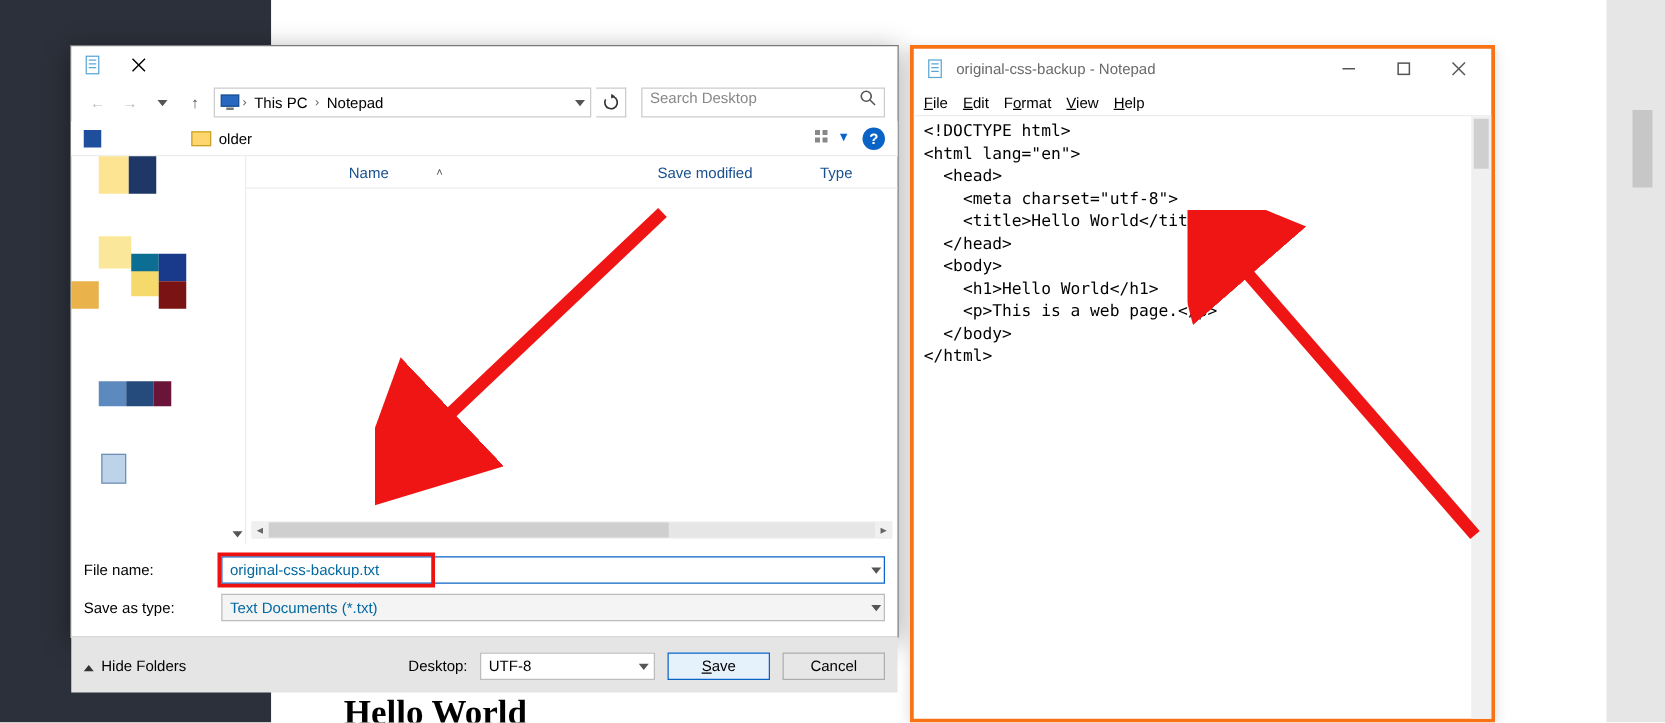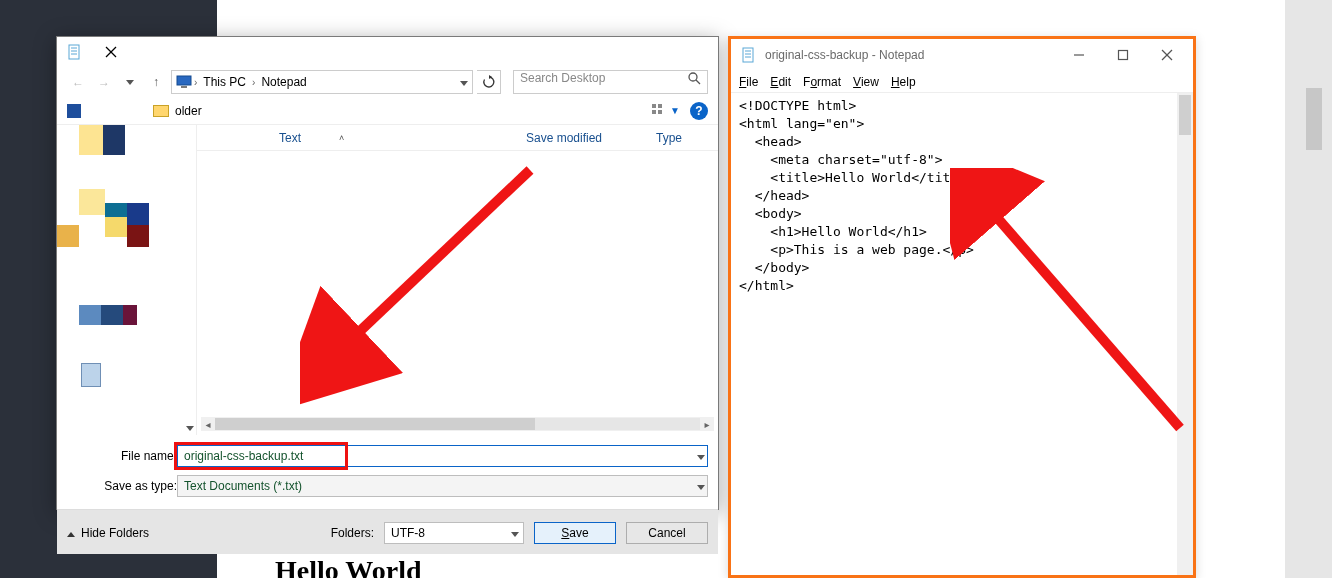--- a/index.html
+++ b/index.html
@@ -55,24 +55,24 @@
   .sortcaret { margin-left:30px; font-size:9px; color:#555; }
   .hscroll { position:absolute; left:4px; right:4px; bottom:4px; height:14px; background:#f0f0f0; display:flex; align-items:center; }
   .hscroll .track { flex:1; height:12px; background:#e6e6e6; margin:0 14px; position:relative; }
   .hscroll .thumbbar { position:absolute; left:0; width:66%; height:100%; background:#cfcfcf; }
   .hscroll .arr { width:14px; text-align:center; color:#666; font-size:10px; }
   .hscroll .arrL { position:absolute; left:0; }
   .hscroll .arrR { position:absolute; right:0; }
 
   .formarea { padding:8px 10px 6px 10px; }
   .formrow { display:flex; align-items:center; height:26px; margin-bottom:4px; }
-  .formrow .lbl { width:110px; text-align:right; padding-right:0; font-size:12px; }
+  .formrow .lbl { width:110px; padding-right:0; font-size:12px; }
   .formrow .field { flex:1; position:relative; }
   .fname-highlight { position:absolute; left:-3px; top:-3px; right:360px; bottom:-3px; border:3px solid #e11; pointer-events:none; }
-  .combo { width:100%; height:22px; border:1px solid #7a9ecb; background:#fff; display:flex; align-items:center; padding:0 16px 0 6px; position:relative; font-size:12px; color:#14532d; }
+  .combo { width:100%; height:22px; border:1px solid #7a9ecb; background:#fff; display:flex; align-items:center; padding:0 16px 0 6px; position:relative; font-size:12px; color:#0369a1; }
   .combo .dd { position:absolute; right:2px; font-size:10px; color:#555; }
   .combo.blue { border:1px solid #0a64c8; }
   .combo.gray { border:1px solid #bdbdbd; background:#f4f4f4; }
 
   .bottombar { display:flex; align-items:center; padding:12px 10px 10px 10px; gap:10px; background:#e5e5e5; border-top:1px solid #ddd; }
   .hidefolders { display:flex; align-items:center; gap:6px; font-size:12px; color:#000; }
   .spacerflex { flex:1; }
   .enc-lbl { font-size:12px; }
   .enc-combo { width:140px; height:22px; border:1px solid #bdbdbd; background:#fff; display:flex; align-items:center; padding:0 16px 0 6px; position:relative; font-size:12px; }
   .enc-combo .dd { position:absolute; right:4px; font-size:10px; color:#555; }
@@ -211,21 +211,21 @@
       <div class="cb" style="left:66px; top:180px;width:14px;height:20px;background:#6a143a"></div>
 
       <div class="cb" style="left:24px; top:238px;width:20px;height:24px;background:#bcd3ea;border:1px solid #6f8fb5"></div>
 
       <span class="sidebar-chev"><span class="tri-down"></span></span>
     </div>
 
     <div class="filepane">
       <div class="cols">
         <span style="width:74px"></span>
-        <span class="col">Text</span>
+        <span class="col">Name</span>
         <span class="sortcaret">˄</span>
         <span class="spacer"></span>
         <span class="col" style="width:130px">Save modified</span>
         <span class="col" style="width:70px">Type</span>
       </div>
 
       <div class="hscroll">
         <span class="arr arrL">◂</span>
         <div class="track">
           <div class="thumbbar"></div>
@@ -256,21 +256,21 @@
       </div>
     </div>
   </div>
 
   <div class="bottombar">
     <span class="hidefolders">
       <span><span class="tri-up" style="border-bottom-color:#333"></span></span>
       <span>Hide Folders</span>
     </span>
     <span class="spacerflex"></span>
-    <span class="enc-lbl">Folders:</span>
+    <span class="enc-lbl">Desktop:</span>
     <div class="enc-combo">
       <span>UTF-8</span>
       <span class="dd"><span class="tri-down"></span></span>
     </div>
     <div class="btn primary">
         <span><span class="ul">S</span><span></span>ave</span>
       </div>
     <div class="btn">
         <span>Cancel</span>
       </div>

